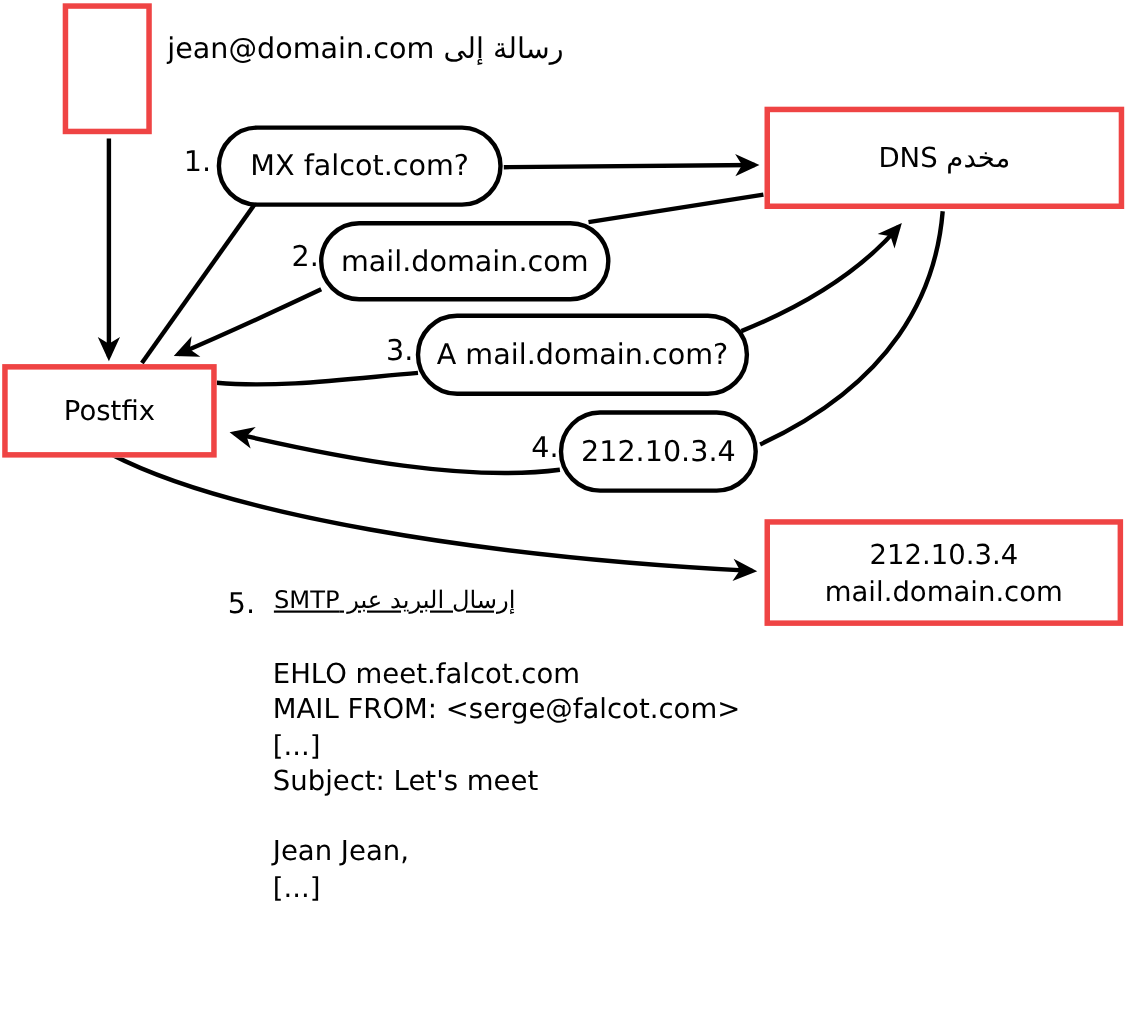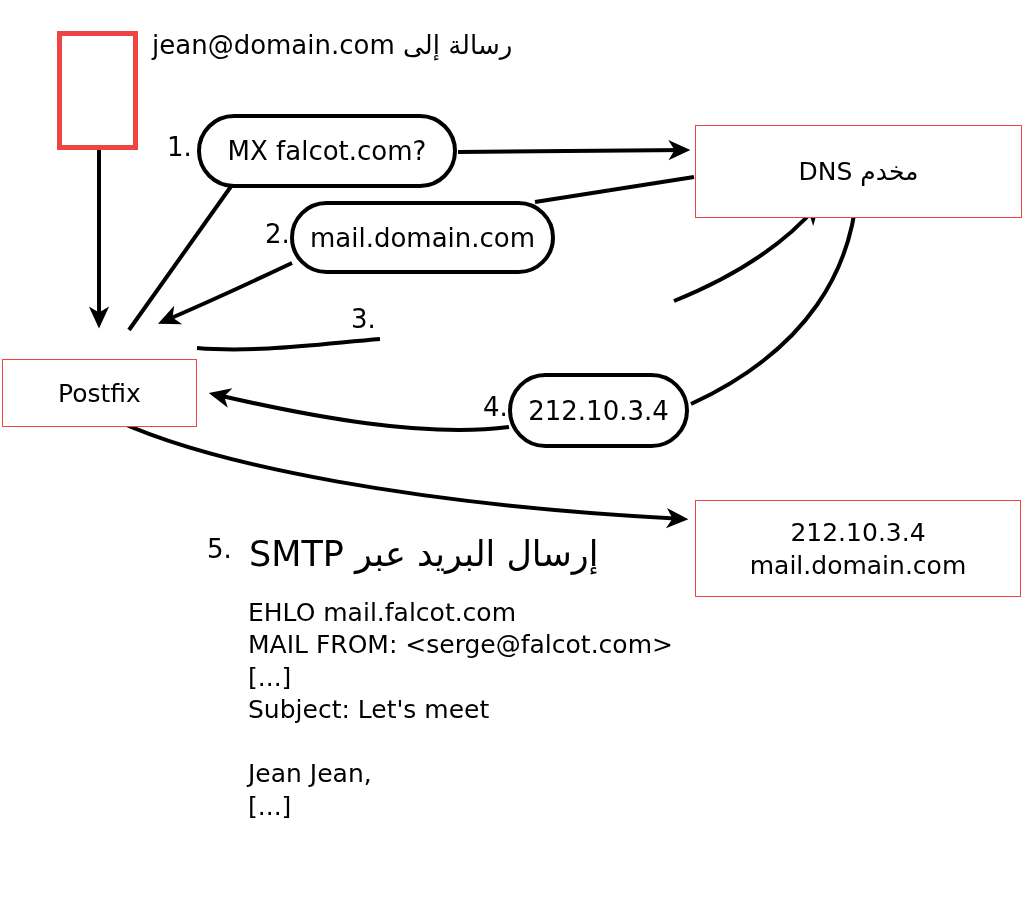--- a/index.html
+++ b/index.html
@@ -5,47 +5,46 @@
   html,body{margin:0;padding:0;background:#fff;}
   .canvas{
     position:relative;width:1024px;height:919px;background:#ffffff;
     font-family:"DejaVu Sans","Liberation Sans",sans-serif;color:#000;
     overflow:hidden;
     padding-left:46px;
   }
   .wires{position:absolute;left:0;top:0;z-index:1;}
   .node{
     position:absolute;z-index:2;box-sizing:border-box;background:#fff;
-    border:1px solid #ef4444;display:flex;align-items:center;justify-content:center;
+    border:5px solid #ef4444;display:flex;align-items:center;justify-content:center;
     text-align:center;
-    margin-top:28px;
   }
   .node .nlabel{font-size:25px;line-height:33px;}
   .sender{left:57px;top:3px;width:81px;height:119px;border-width:5px;}
-  .postfix{left:2px;top:331px;width:195px;height:68px;}
+  .postfix{left:2px;top:331px;width:195px;height:85px;}
   .dns{left:695px;top:97px;width:327px;height:93px;font-size:26px;}
   .dest{left:695px;top:472px;width:326px;height:97px;flex-direction:column;}
   .pill{
     position:absolute;z-index:2;box-sizing:border-box;background:#fff;
     border:4px solid #000;border-radius:38px;
     display:flex;align-items:center;justify-content:center;
     font-size:26px;white-space:nowrap;
   }
   .pill1{left:197px;top:114px;width:260px;height:74px;}
   .pill2{left:290px;top:201px;width:265px;height:73px;}
   .pill3{left:378px;top:285px;width:303px;height:75px;}
   .pill4{left:508px;top:373px;width:181px;height:75px;}
   .stepnum{position:absolute;z-index:3;font-size:26px;line-height:30px;}
   .num1{left:167px;top:132px;}
   .num2{left:265px;top:219px;}
   .num3{left:351px;top:304px;}
   .num4{left:483px;top:392px;}
   .toplabel{position:absolute;left:152px;top:30px;font-size:26px;white-space:nowrap;z-index:3;}
   .step5num{position:absolute;left:207px;top:534px;font-size:26px;z-index:3;}
-  .step5text{position:absolute;left:249px;top:534px;font-size:35px;white-space:nowrap;z-index:3;}
+  .step5text{position:absolute;left:249px;top:534px;font-size:22px;white-space:nowrap;z-index:3;text-decoration:underline;}
   .smtp{position:absolute;left:248px;top:597px;font-size:25px;z-index:3;}
   .smtp-line{height:32.3px;line-height:32.3px;white-space:pre;}
 </style>
 </head>
 <body>
 
 <div class="canvas">
 
   <svg class="wires" width="1024" height="919" viewBox="0 0 1024 919">
     <defs>
@@ -88,31 +87,34 @@
   <div class="pill pill1">
     <span>MX falcot.com?</span>
   </div>
 
   <span class="stepnum num2">2.</span>
   <div class="pill pill2">
     <span>mail.domain.com</span>
   </div>
 
   <span class="stepnum num3">3.</span>
+  <div class="pill pill3">
+    <span>A mail.domain.com?</span>
+  </div>
 
   <span class="stepnum num4">4.</span>
   <div class="pill pill4">
     <span>212.10.3.4</span>
   </div>
 
   <span class="step5num">5.</span>
   <span class="step5text" dir="rtl">إرسال البريد عبر SMTP</span>
 
   <div class="smtp">
-    <div class="smtp-line">EHLO mail.falcot.com</div>
+    <div class="smtp-line">EHLO meet.falcot.com</div>
     <div class="smtp-line">MAIL FROM: &lt;serge@falcot.com&gt;</div>
     <div class="smtp-line">[...]</div>
     <div class="smtp-line">Subject: Let's meet</div>
     <div class="smtp-line"></div>
     <div class="smtp-line">Jean Jean,</div>
     <div class="smtp-line">[...]</div>
     <div class="smtp-line"></div>
 
   </div>
 

